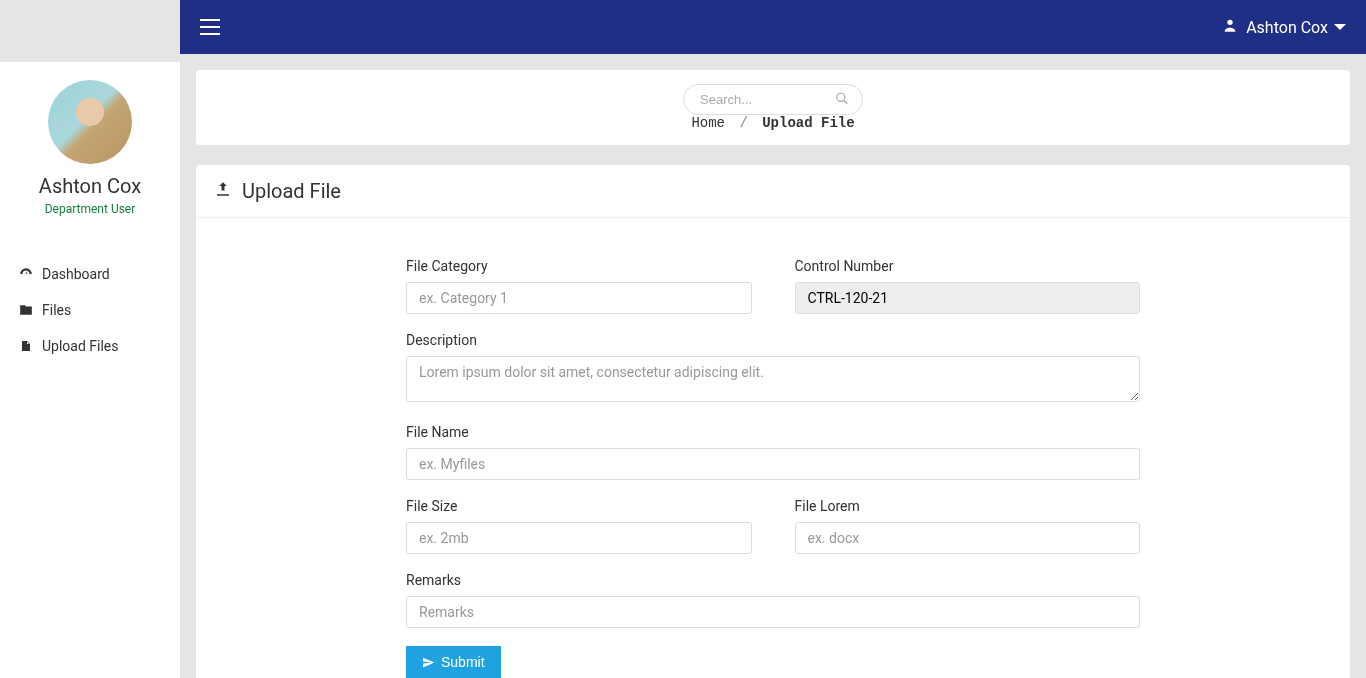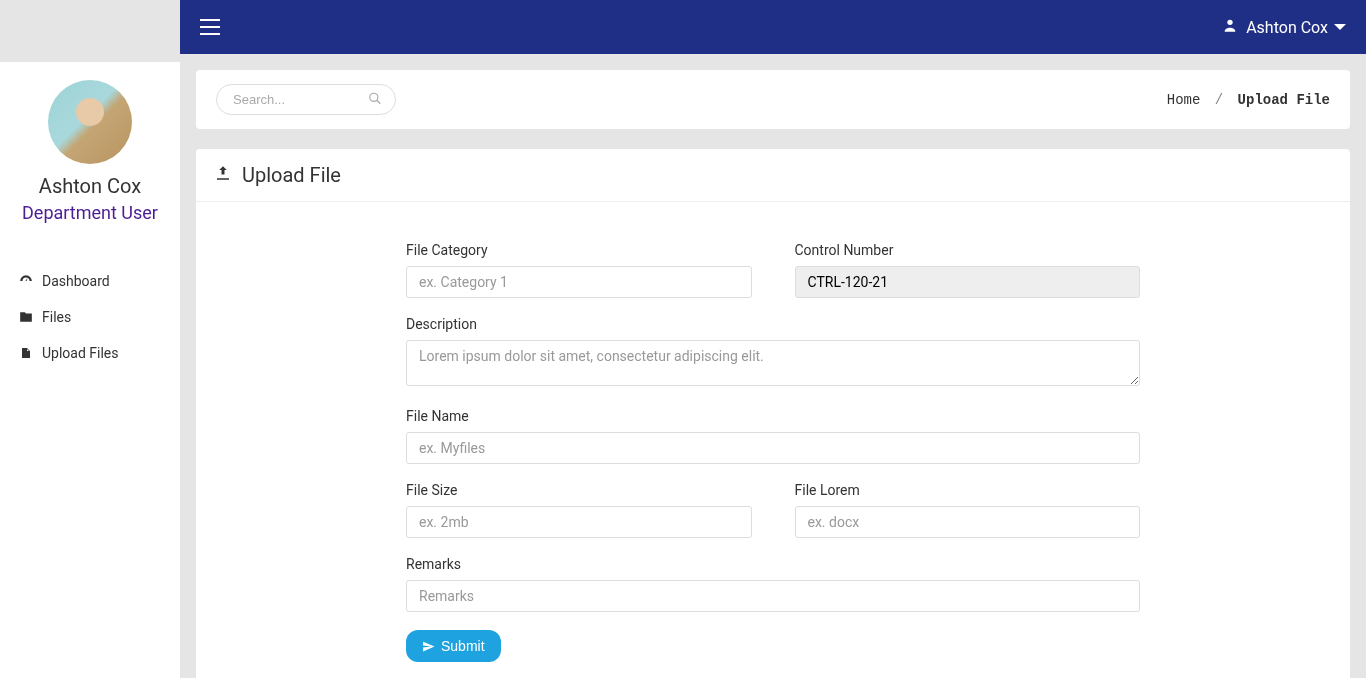--- a/index.html
+++ b/index.html
@@ -55,22 +55,22 @@
     }
     
     .profile-name {
       font-size: 20px;
       color: #333;
       font-weight: 400;
       margin-bottom: 4px;
     }
     
     .profile-role {
-      font-size: 18px;
-      color: #4c1d95;
+      font-size: 12px;
+      color: #15803d;
     }
     
     .sidebar-nav {
       margin-top: 20px;
     }
     
     .nav-item {
       display: flex;
       align-items: center;
       padding: 10px 18px;
@@ -143,20 +143,21 @@
     }
     
     .header-card {
       background: #fff;
       border-radius: 4px;
       padding: 14px 20px;
       display: flex;
       align-items: center;
       justify-content: space-between;
       margin-bottom: 20px;
+      flex-direction: column;
     }
     
     .search-box {
       position: relative;
       width: 180px;
     }
     
     .search-input {
       width: 100%;
       border: 1px solid #ddd;
@@ -249,21 +250,21 @@
     
     textarea.form-control {
       resize: vertical;
       height: 46px;
     }
     
     .btn-submit {
       background: #1fa3e0;
       color: #fff;
       border: none;
-      border-radius: 12px;
+      border-radius: 0;
       padding: 8px 16px;
       font-size: 14px;
       cursor: pointer;
       display: inline-flex;
       align-items: center;
       justify-content: space-between;
     }
     
     .btn-submit svg { margin-right: 6px; }
   </style>

